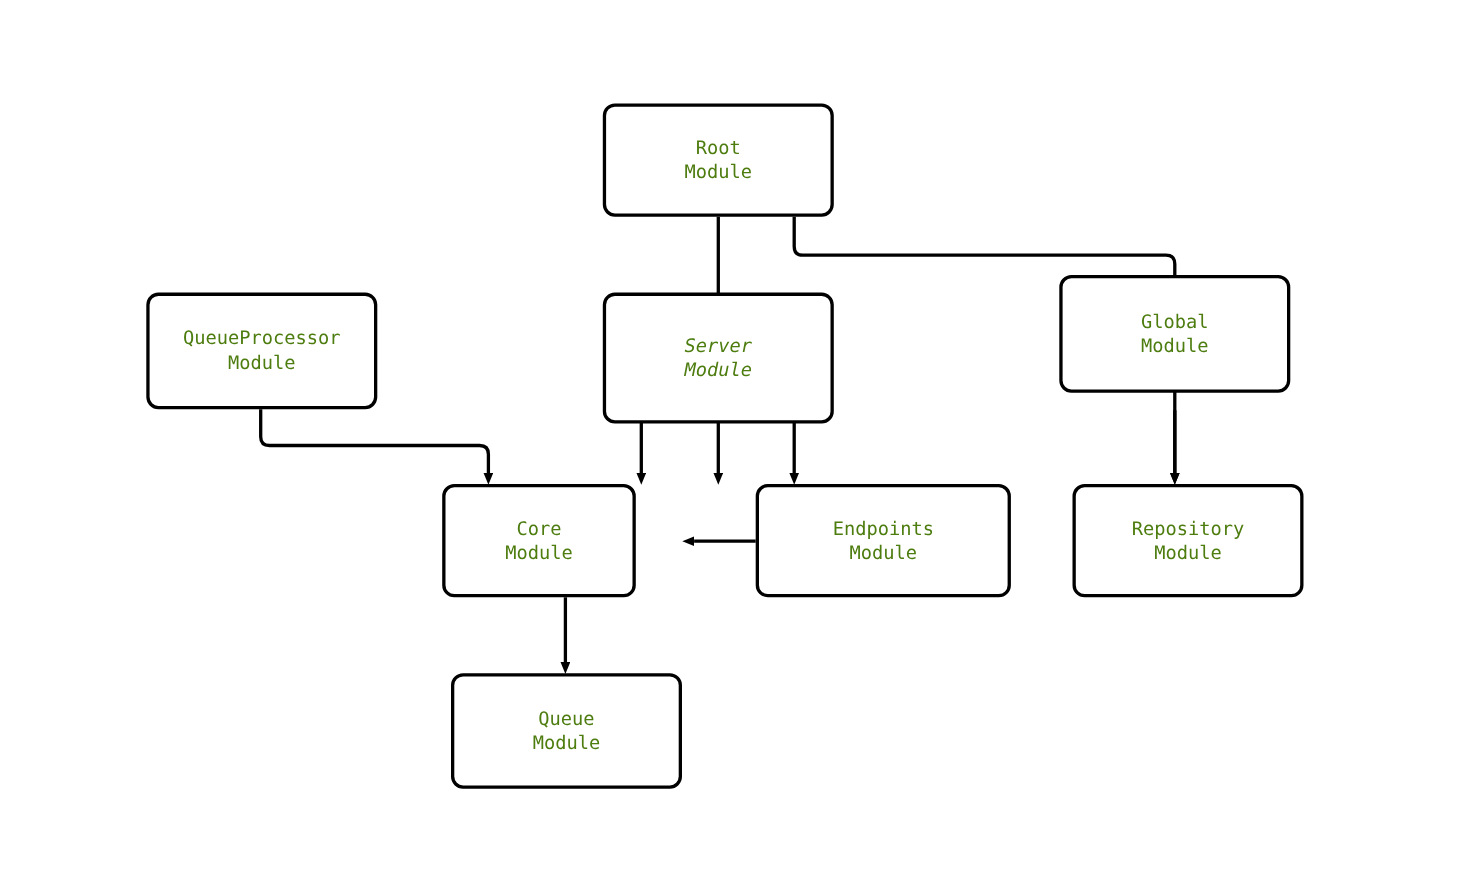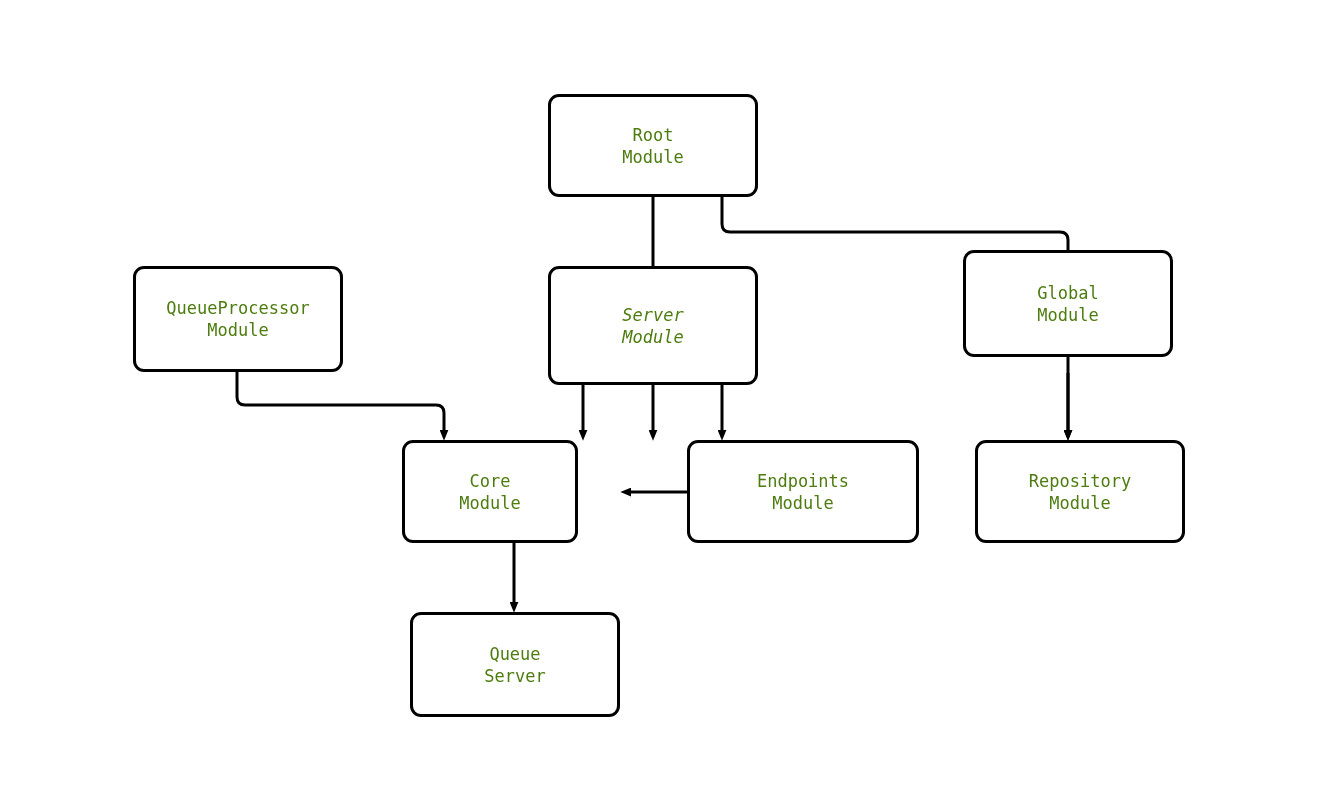--- a/index.html
+++ b/index.html
@@ -108,16 +108,16 @@
 Module</div>
   </div>
 
   <div class="node" style="left:963px; top:440px; width:210px; height:103px;margin-left:12px;">
     <div class="node-label">Repository
 Module</div>
   </div>
 
   <div class="node" style="left:410px; top:612px; width:210px; height:105px;">
     <div class="node-label">Queue
-Server</div>
+Module</div>
   </div>
 
 </div>
 
 </body></html>

